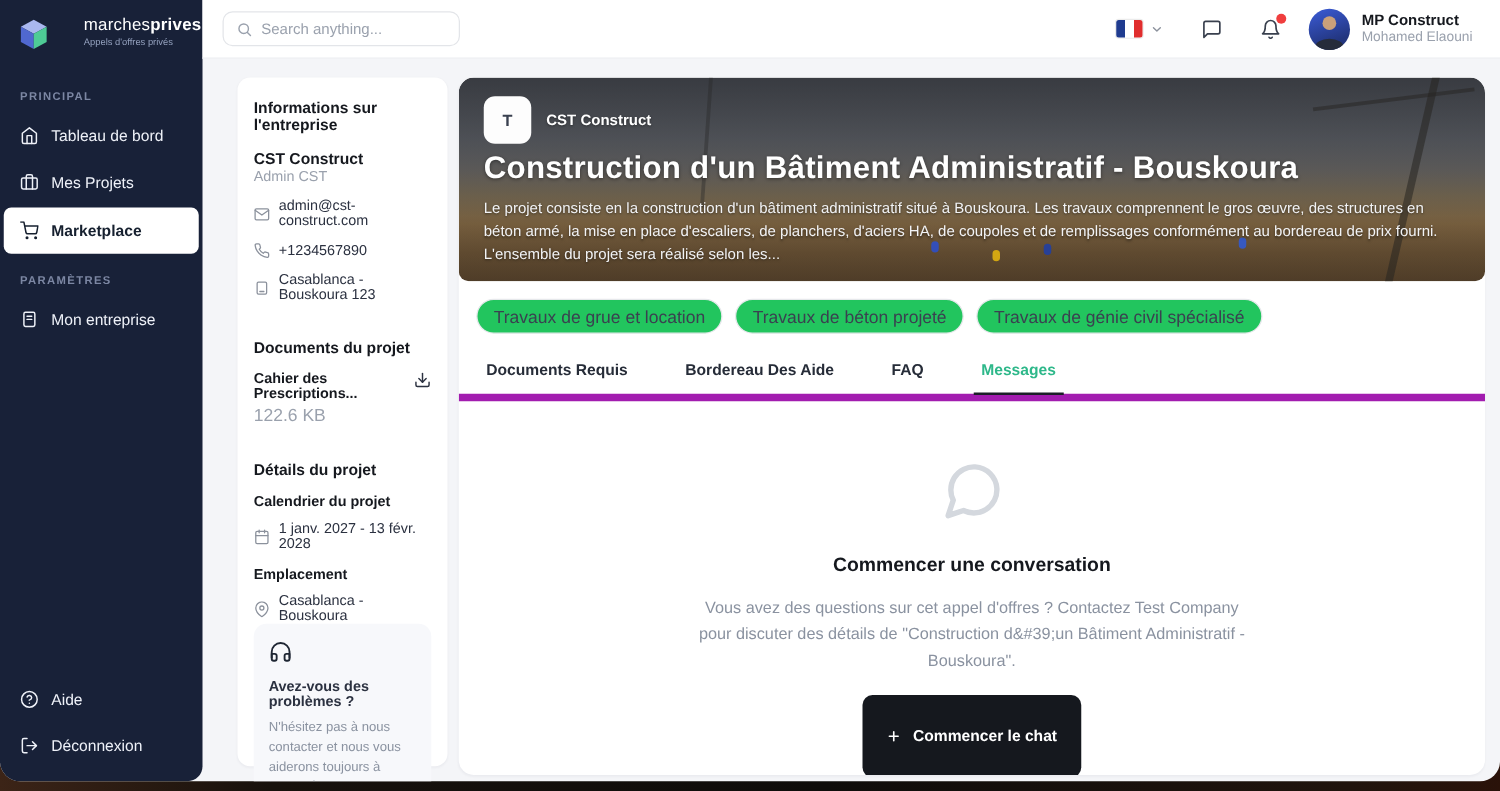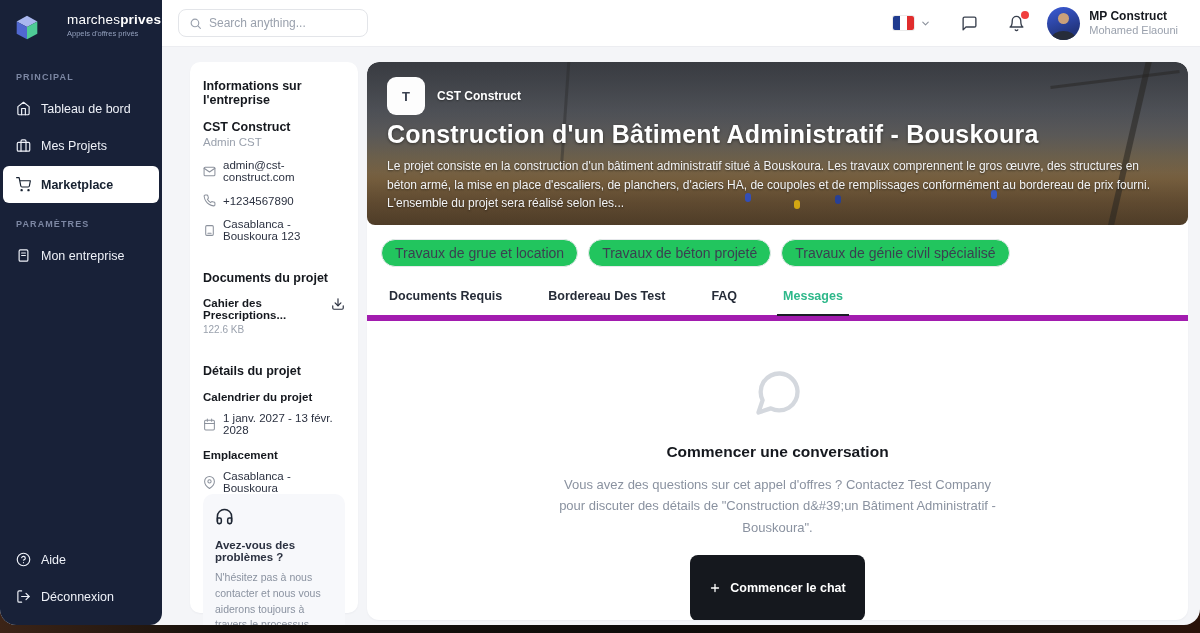--- a/index.html
+++ b/index.html
@@ -54,21 +54,21 @@
   
   .info-card { width:168px; height:551px; background:#fff; border-radius:10px; padding:17px 13px 13px 13px; flex-shrink:0; display:flex; flex-direction:column; font-size:12px; box-shadow:0 1px 2px rgba(20,25,40,.04); }
   .panel-h { font-size:12.5px; font-weight:bold; color:#15181e; }
   .company-name { font-size:12.5px; font-weight:bold; margin-top:13px; color:#15181e; }
   .company-role { font-size:11.5px; color:#9aa1ad; margin-top:2px; }
   .contact-row { display:flex; align-items:center; gap:7px; margin-top:11px; color:#2b3140; font-size:11.5px; }
   .contact-row svg { width:13px; height:13px; color:#8b919c; flex-shrink:0; }
   .divider { height:1px; background:#eceef2; margin:15px 0 14px 0; }
   .doc-row { display:flex; align-items:flex-start; justify-content:space-between; margin-top:12px; }
   .doc-name { font-size:11.5px; font-weight:bold; color:#15181e; }
-  .doc-size { font-size:10px; color:#9aa1ad; margin-top:3px; }
+  .doc-size { font-size:14px; color:#9aa1ad; margin-top:3px; }
   .download-btn { color:#2b3140; cursor:pointer; }
   .download-btn svg { width:14px; height:14px; }
   .detail-label { font-size:11.5px; font-weight:bold; color:#15181e; margin-top:13px; }
   .detail-row { display:flex; align-items:center; gap:7px; margin-top:9px; color:#2b3140; font-size:11.5px; }
   .detail-row svg { width:13px; height:13px; color:#8b919c; flex-shrink:0; }
   .panel-spacer { flex:1; }
   .help-box { background:#f7f8fb; border-radius:10px; padding:13px 12px; }
   .help-box svg { width:19px; height:19px; color:#1e2633; }
   .help-title { font-size:11.5px; font-weight:bold; color:#2b3140; margin-top:10px; }
   .help-body { font-size:10.5px; color:#8a92a0; line-height:1.5; margin-top:7px; }
@@ -331,21 +331,21 @@
         </div>
 
         <div class="tags-row">
           <span class="tag-pill">Travaux de grue et location</span>
           <span class="tag-pill">Travaux de béton projeté</span>
           <span class="tag-pill">Travaux de génie civil spécialisé</span>
         </div>
 
         <div class="tabs-row">
           <span class="tab">Documents Requis</span>
-          <span class="tab">Bordereau Des Test</span>
+          <span class="tab">Bordereau Des Aide</span>
           <span class="tab">FAQ</span>
           <span class="tab active">Messages</span>
         </div>
 
         <div class="empty-state">
           <svg class="bubble" viewBox="0 0 24 24" fill="none" stroke="currentColor" stroke-width="2" stroke-linecap="round" stroke-linejoin="round">
               <path d="M21 11.5a8.38 8.38 0 0 1-.9 3.8 8.5 8.5 0 0 1-7.6 4.7 8.38 8.38 0 0 1-3.8-.9L3 21l1.9-5.7a8.38 8.38 0 0 1-.9-3.8 8.5 8.5 0 0 1 4.7-7.6 8.38 8.38 0 0 1 3.8-.9h.5a8.48 8.48 0 0 1 8 8v.5z"></path>
             </svg>
           <div class="empty-title">Commencer une conversation</div>
           <p class="empty-body">Vous avez des questions sur cet appel d'offres ? Contactez Test Company pour discuter des détails de "Construction d&amp;#39;un Bâtiment Administratif - Bouskoura".</p>

